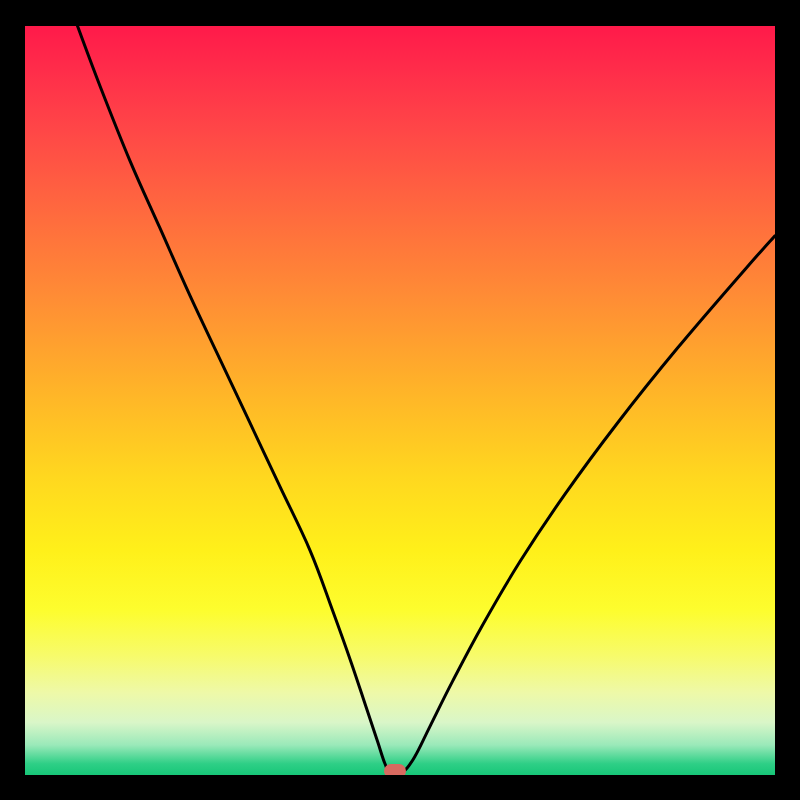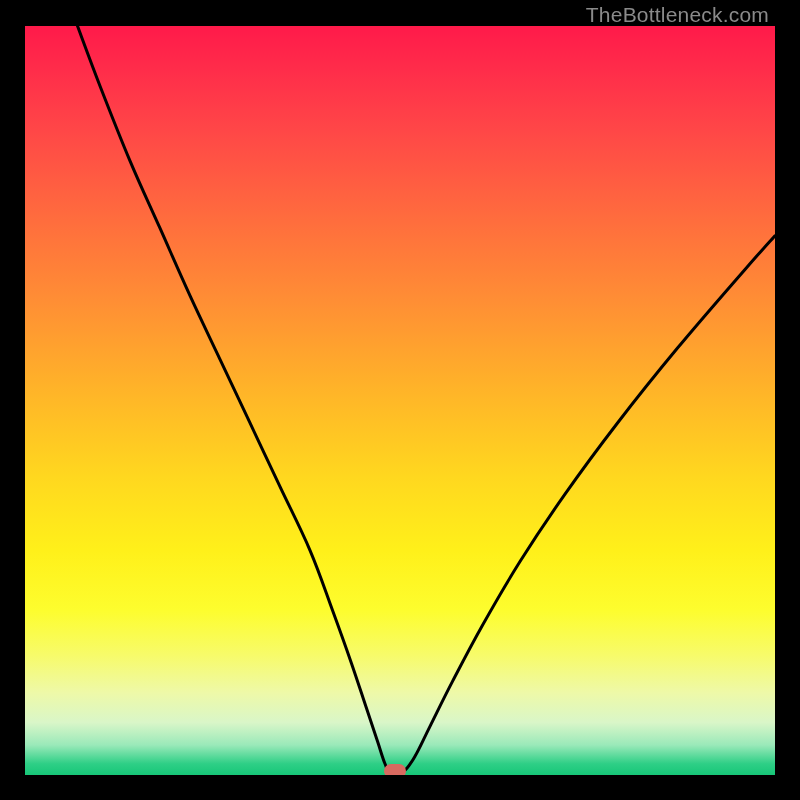--- a/index.html
+++ b/index.html
@@ -74,21 +74,20 @@
     font-size: 21px;
     font-weight: 500;
     color: #8a8a8a;
     letter-spacing: 0.2px;
   }
 </style>
 </head>
 <body>
 
 <div class="frame">
-  <div class="watermark">TheBottleneck.com</div>
 
   <div class="plot-area">
     <div class="gradient"></div>
 
     <svg class="curve-svg" viewBox="0 0 750 749" preserveAspectRatio="none">
       <path id="curve-path" class="curve-path" d="M 52.50 0.00 C 56.55 10.79, 65.55 35.65, 75.00 59.92 C 84.45 84.19, 94.20 109.20, 105.00 134.82 C 115.80 160.44, 124.20 177.96, 135.00 202.23 C 145.80 226.50, 154.20 246.05, 165.00 269.64 C 175.80 293.23, 184.20 310.39, 195.00 333.30 C 205.80 356.22, 214.20 374.05, 225.00 396.97 C 235.80 419.89, 244.20 437.72, 255.00 460.63 C 265.80 483.55, 275.55 502.05, 285.00 524.30 C 294.45 546.55, 300.07 564.00, 307.50 584.22 C 314.93 604.44, 320.18 619.12, 326.25 636.65 C 332.32 654.18, 336.52 667.43, 341.25 681.59 C 345.98 695.75, 349.13 705.18, 352.50 715.29 C 355.88 725.41, 357.57 731.97, 360.00 737.76 C 362.43 743.56, 362.63 746.15, 366.00 747.50 C 369.38 748.85, 374.43 748.36, 378.75 745.25 C 383.07 742.15, 385.27 738.36, 390.00 730.27 C 394.73 722.19, 398.25 713.80, 405.00 700.32 C 411.75 686.83, 418.05 673.58, 427.50 655.38 C 436.95 637.17, 445.35 620.77, 457.50 599.20 C 469.65 577.63, 480.15 559.13, 495.00 535.54 C 509.85 511.94, 522.45 493.07, 540.00 468.13 C 557.55 443.18, 572.25 423.26, 592.50 396.97 C 612.75 370.68, 629.55 349.71, 652.50 322.07 C 675.45 294.43, 702.45 263.65, 720.00 243.42 C 737.55 223.20, 744.60 215.79, 750.00 209.72"></path>
     </svg>
 
     <div id="marker" class="marker" style="left: 369.75px; top: 744.506px; background: rgb(216, 106, 96);"></div>
   </div>

